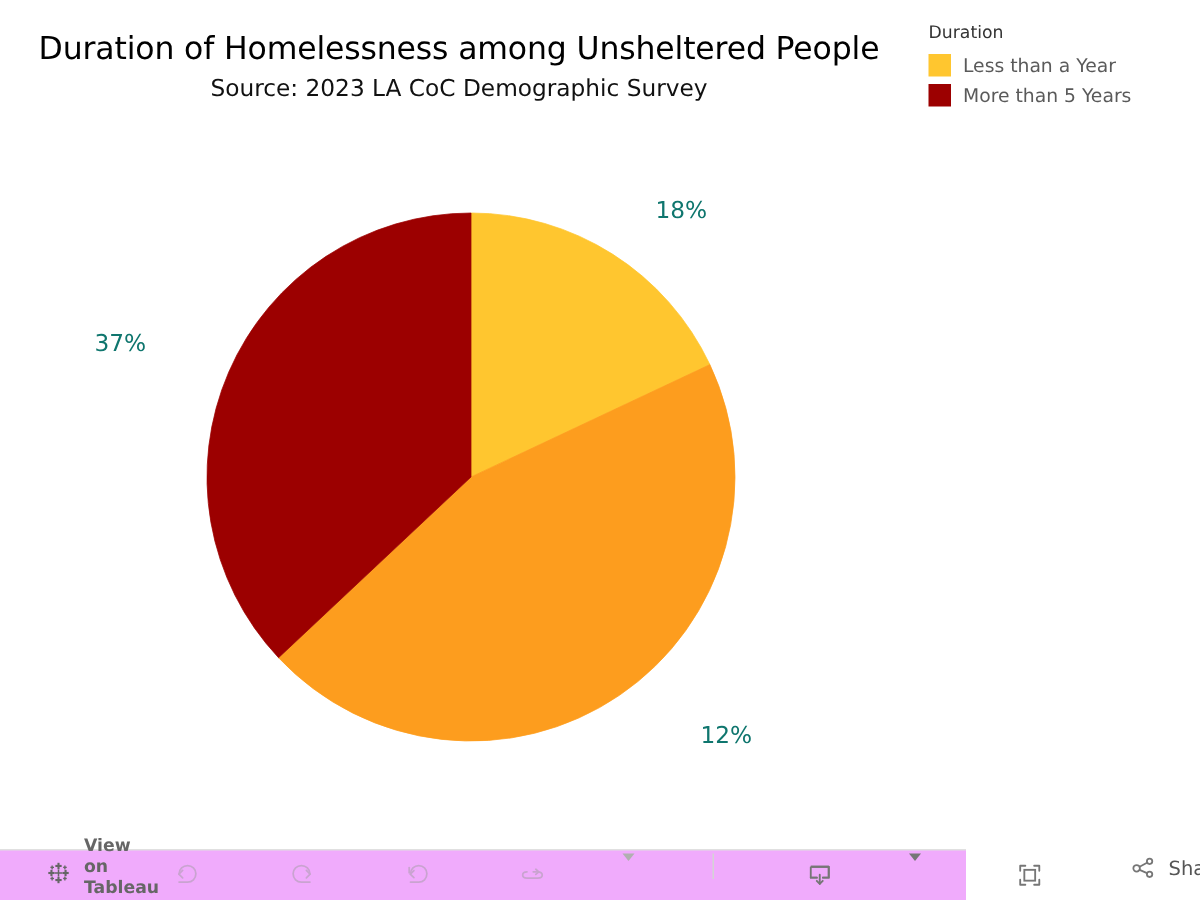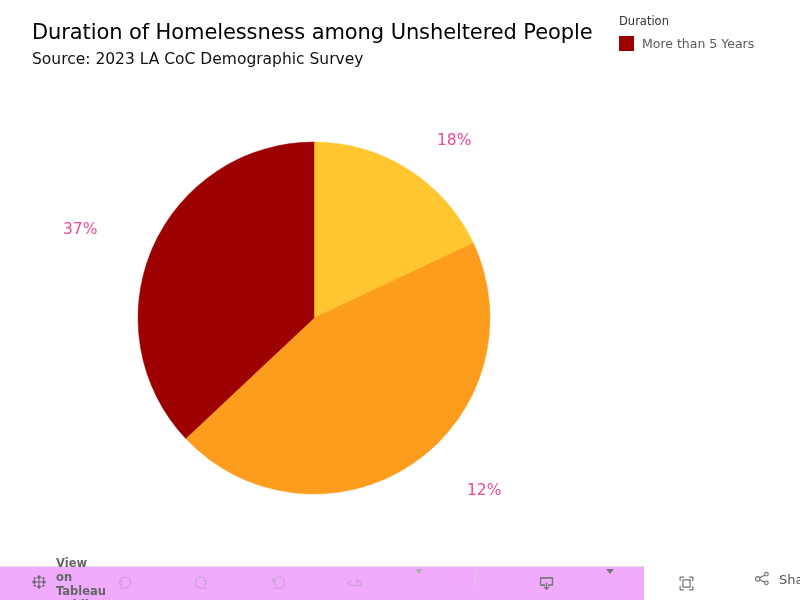--- a/index.html
+++ b/index.html
@@ -26,21 +26,21 @@
     height: 566px;
     background: #ffffff;
   }
 
   
   #title-block {
     position: absolute;
     left: 0;
     top: 19px;
     width: 612px;
-    padding-left: 32px;
+    text-align: center;
   }
   #chart-title {
     font-size: 21px;
     font-weight: 400;
     color: #000000;
     letter-spacing: -0.1px;
     line-height: 26px;
     white-space: nowrap;
   }
   #chart-subtitle {
@@ -91,21 +91,21 @@
     left: 0; top: 0;
     width: 612px;
     height: 566px;
   }
   #pie-svg { display: block; }
 
   .slice-label {
     position: absolute;
     font-size: 15.5px;
     font-weight: 400;
-    color: #ec4899;
+    color: #0f766e;
     white-space: nowrap;
   }
 
   
   #toolbar {
     position: absolute;
     left: 0;
     top: 566px;
     width: 644px;
     height: 34px;
@@ -179,20 +179,24 @@
 <div id="viz-canvas">
 
   <div id="title-block">
     <div id="chart-title">Duration of Homelessness among Unsheltered People</div>
     <div id="chart-subtitle">Source: 2023 LA CoC Demographic Survey</div>
   </div>
 
   <div id="legend">
     <div id="legend-title">Duration</div>
 
+    <div class="legend-item">
+      <span class="legend-swatch" style="background: rgb(255, 198, 47);"></span>
+      <span class="legend-label">Less than a Year</span>
+    </div>
 
 
     <div class="legend-item">
       <span class="legend-swatch" style="background: rgb(156, 0, 0);"></span>
       <span class="legend-label">More than 5 Years</span>
     </div>
   </div>
 
   <div id="pie-wrap">
     <svg id="pie-svg" width="612" height="566" viewBox="0 0 612 566">

